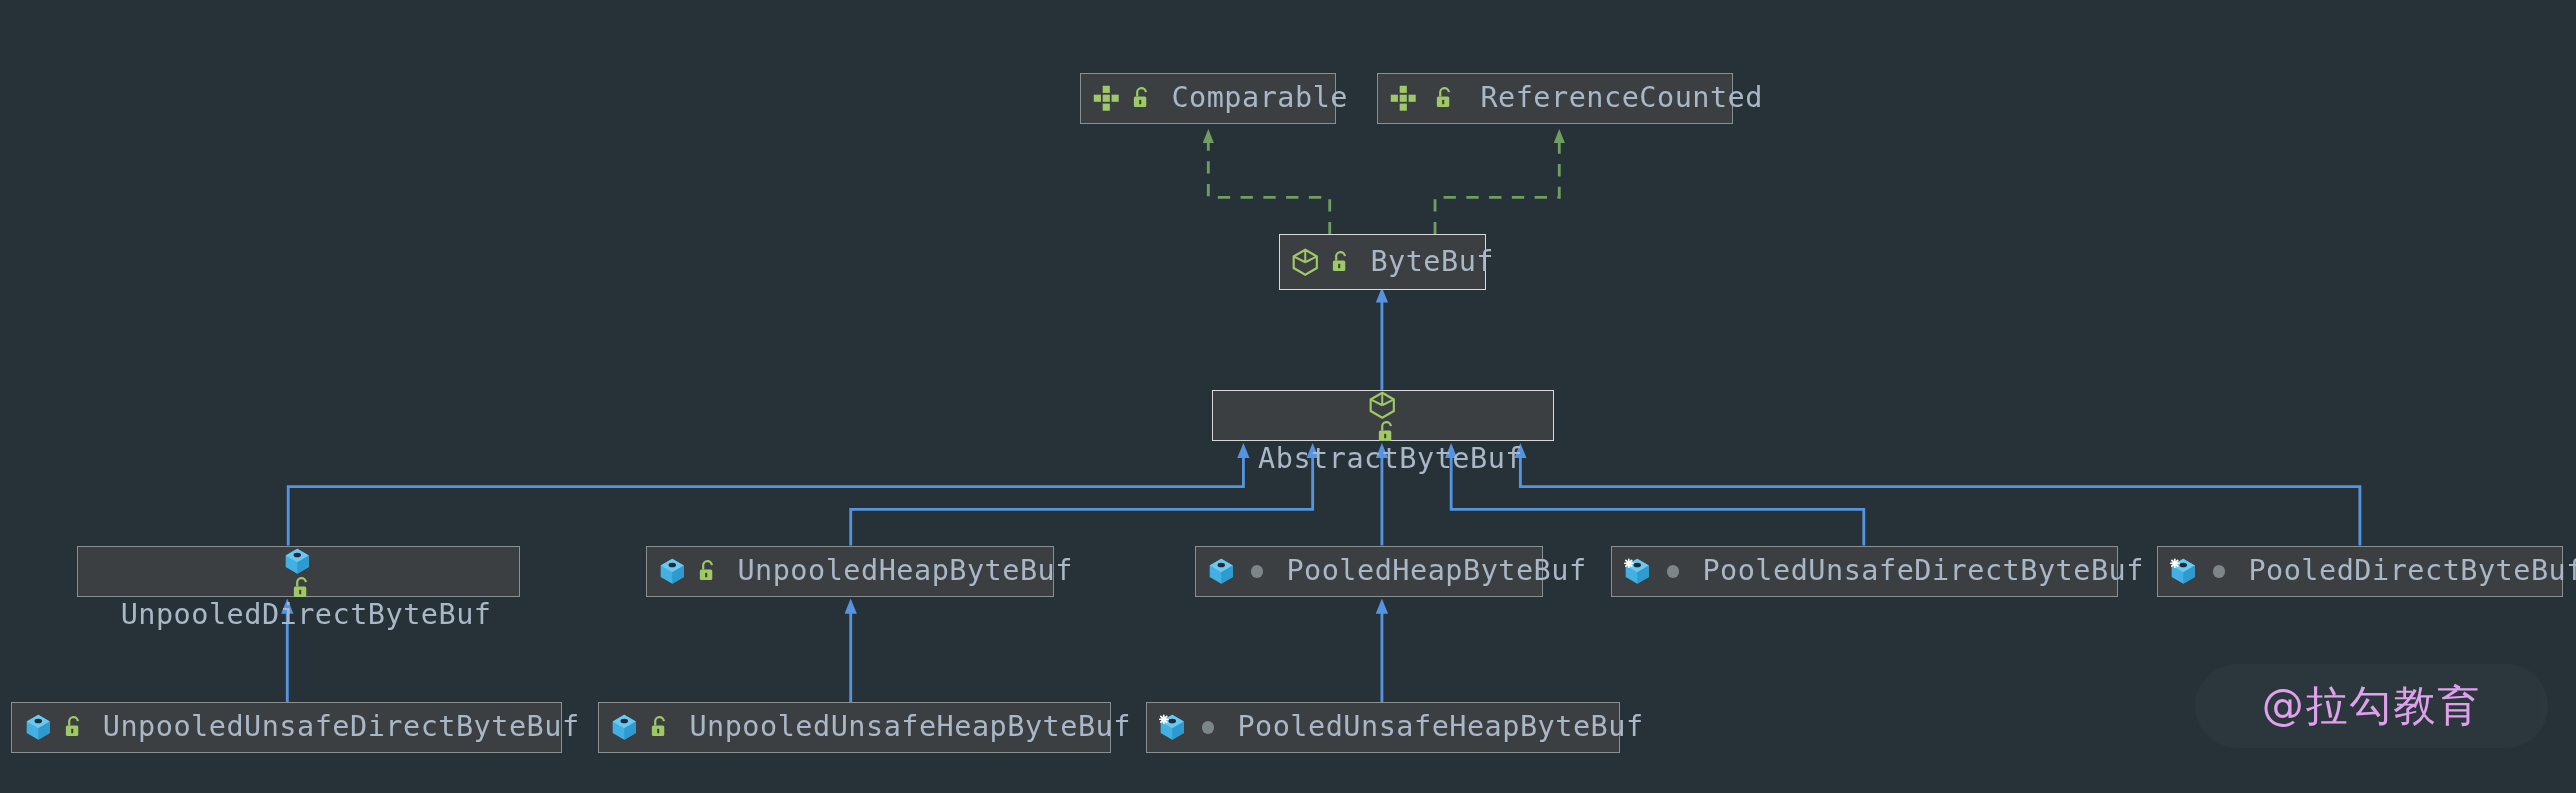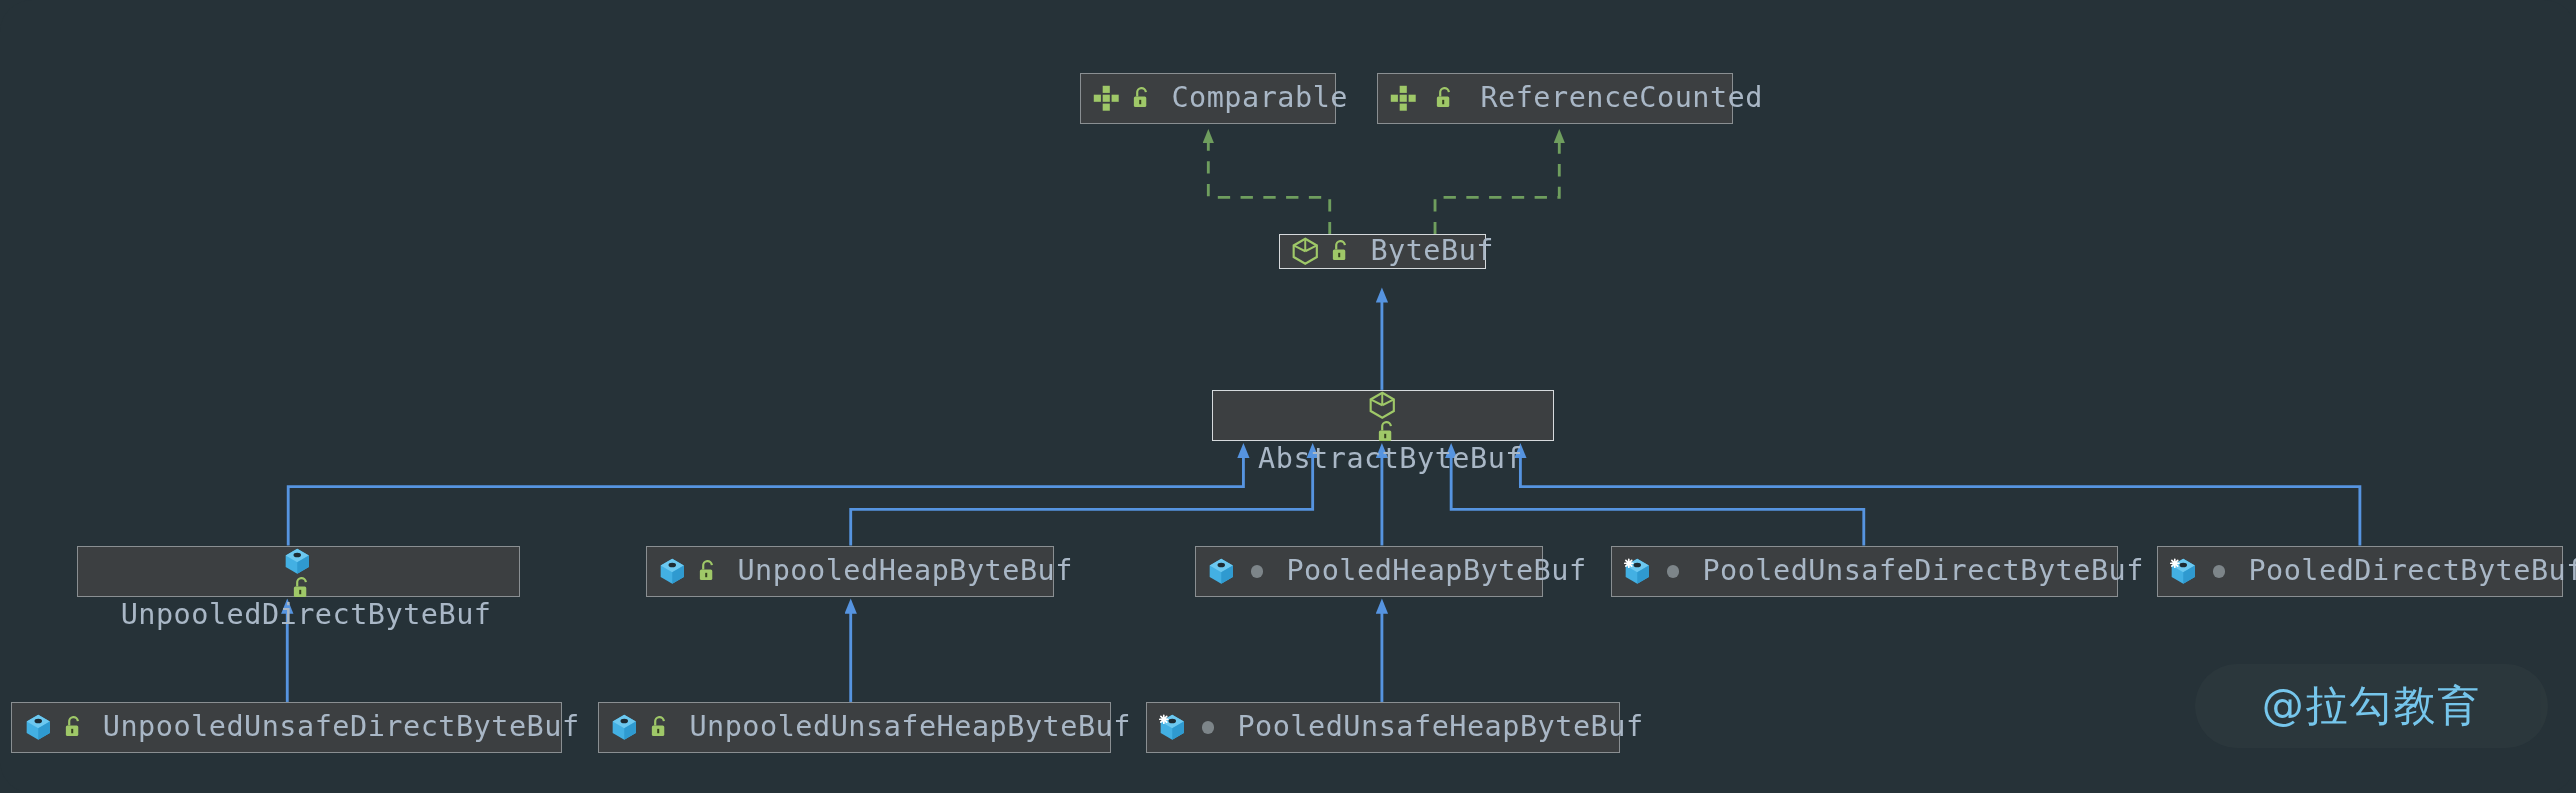--- a/index.html
+++ b/index.html
@@ -66,21 +66,21 @@
     background: #7d8589;
     vertical-align: middle;
   }
   .watermark {
     position: absolute;
     display: flex;
     align-items: center;
     justify-content: center;
     background: #2c383d;
     border-radius: 42px;
-    color: #7dd3fc;
+    color: #f0abfc;
     font-family: "DejaVu Sans", "Liberation Sans", sans-serif;
     font-size: 42px;
     letter-spacing: 1.9px;
     z-index: 8;
     opacity: 0.92;
   }
 </style>
 </head>
 <body>
 
@@ -172,21 +172,21 @@
           </g>
         </svg>
       </span>
       <span class="vis-slot"><svg width="21" height="25" viewBox="0 0 22 26">
           <path d="M6.5 11 L6.5 7.2 A4.2 4.2 0 0 1 15.6 6.2" fill="none" stroke="#9fc868" stroke-width="2.3"></path>
           <rect x="3" y="11" width="13" height="11" rx="1.6" fill="#9fc868"></rect>
           <rect x="8.6" y="14.4" width="2.1" height="4.6" fill="#36411f"></rect>
         </svg></span>
       <span class="node-label">ReferenceCounted</span>
     </div>
-    <div class="uml-node selected" style="left: 1279px; top: 234px; width: 207px; height: 35px;">
+    <div class="uml-node selected" style="left: 1279px; top: 234px; width: 207px; height: 56px;">
       <span class="icon">
         <svg width="28.5" height="28.5" viewBox="0 0 32 32">
           <path d="M16 2 L29 9.5 L29 22.5 L16 30 L3 22.5 L3 9.5 Z" fill="none" stroke="#9fc868" stroke-width="2.4"></path>
           <path d="M16 2 L16 16 M16 16 L3 9.5 M16 16 L29 9.5" fill="none" stroke="#9fc868" stroke-width="2.2"></path>
         </svg>
       </span>
       <span class="vis-slot"><svg width="21" height="25" viewBox="0 0 22 26">
           <path d="M6.5 11 L6.5 7.2 A4.2 4.2 0 0 1 15.6 6.2" fill="none" stroke="#9fc868" stroke-width="2.3"></path>
           <rect x="3" y="11" width="13" height="11" rx="1.6" fill="#9fc868"></rect>
           <rect x="8.6" y="14.4" width="2.1" height="4.6" fill="#36411f"></rect>

